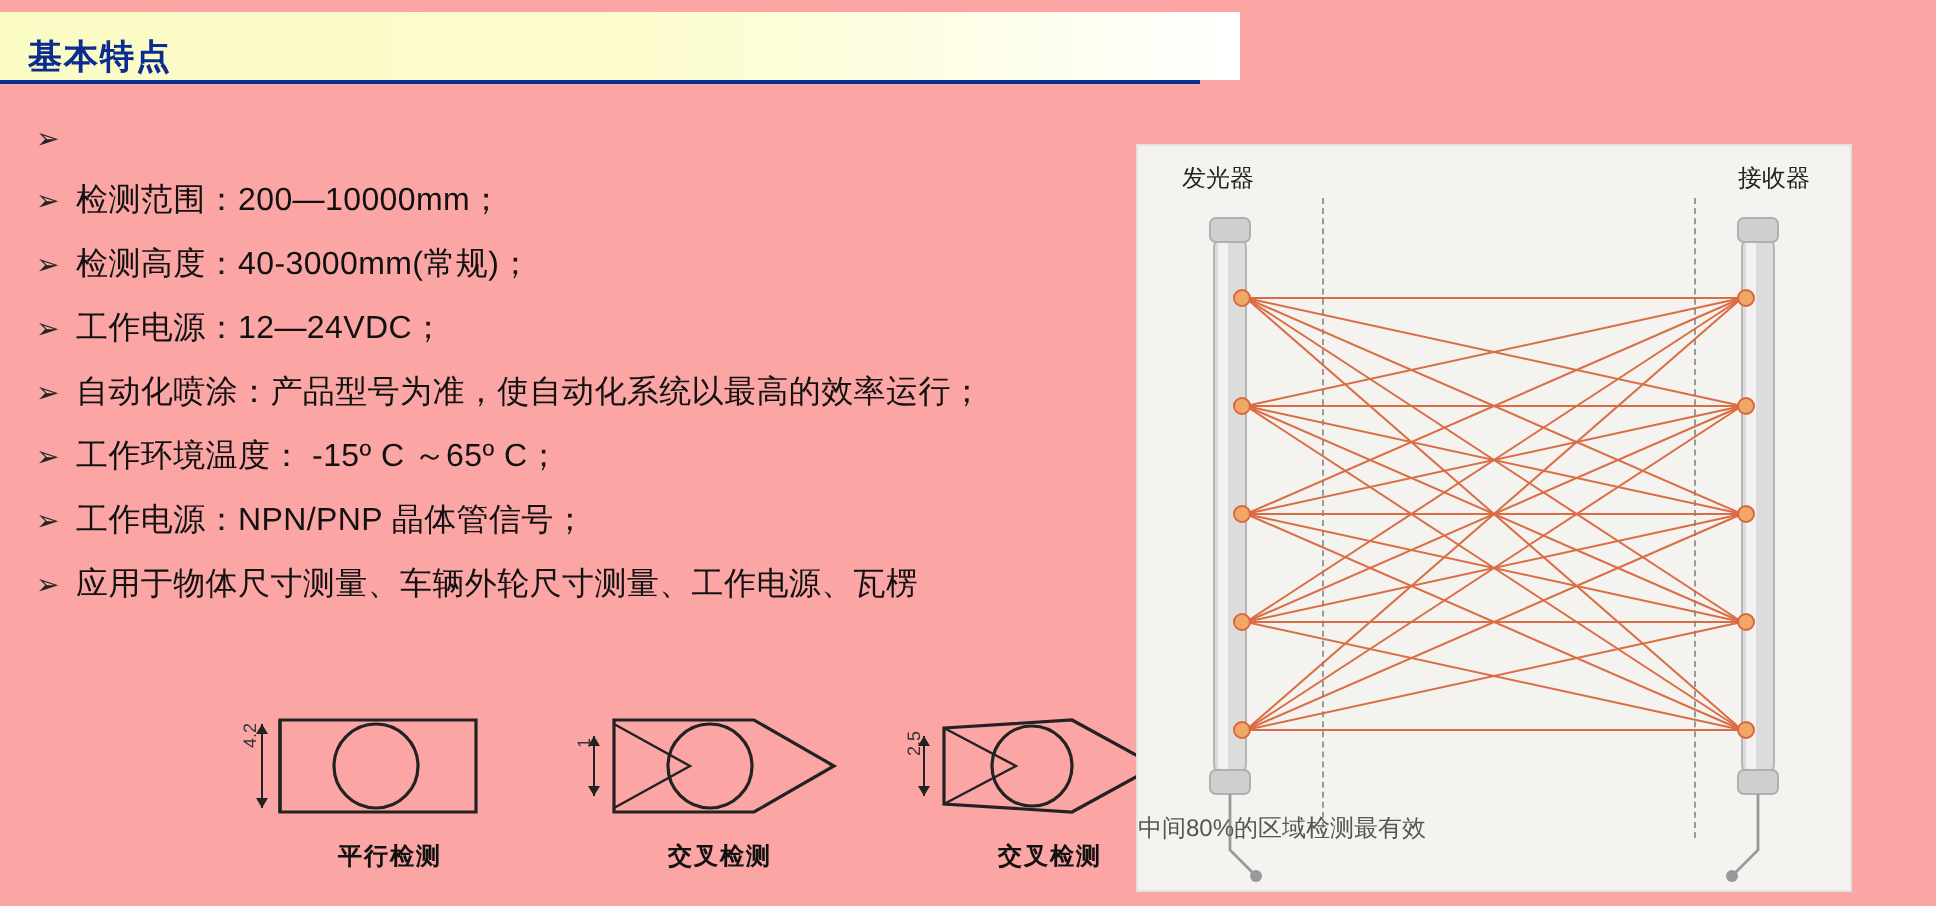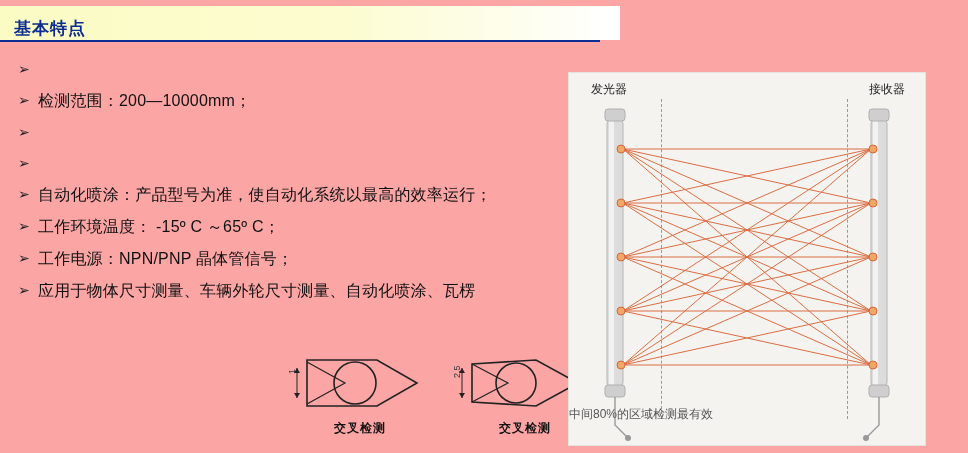--- a/index.html
+++ b/index.html
@@ -160,50 +160,64 @@
       <div class="bullet-mark">➢</div>
     </div>
 
     <div class="bullet-row">
       <div class="bullet-mark">➢</div>
       <div class="bullet-text">检测范围：200—10000mm；</div>
     </div>
 
     <div class="bullet-row">
       <div class="bullet-mark">➢</div>
-    </div>
-
-    <div class="bullet-row">
-      <div class="bullet-mark">➢</div>
+      <div class="bullet-text">检测高度：40-3000mm(常规)；</div>
+    </div>
+
+    <div class="bullet-row">
+      <div class="bullet-mark">➢</div>
+      <div class="bullet-text">工作电源：12—24VDC；</div>
     </div>
 
     <div class="bullet-row">
       <div class="bullet-mark">➢</div>
       <div class="bullet-text">自动化喷涂：产品型号为准，使自动化系统以最高的效率运行；</div>
     </div>
 
     <div class="bullet-row">
       <div class="bullet-mark">➢</div>
       <div class="bullet-text">工作环境温度：  -15º C ～65º C；</div>
     </div>
 
     <div class="bullet-row">
       <div class="bullet-mark">➢</div>
       <div class="bullet-text">工作电源：NPN/PNP 晶体管信号；</div>
     </div>
 
     <div class="bullet-row">
       <div class="bullet-mark">➢</div>
-      <div class="bullet-text" style="width:560px;">应用于物体尺寸测量、车辆外轮尺寸测量、自动化喷涂、瓦楞</div>
+      <div class="bullet-text" style="width:560px;">应用于物体尺寸测量、车辆外轮尺寸测量、工作电源、瓦楞</div>
     </div>
 
   </div>
 
   <div id="bottom-figs">
 
+    <div class="fig" style="left:0;">
+      <svg width="150" height="72" viewBox="0 0 150 72">
+        <path d="M20 12 L118 12 L118 58 L20 58 Z" fill="none" stroke="#222" stroke-width="1.6"></path>
+        <line x1="20" y1="12" x2="20" y2="58" stroke="#222" stroke-width="1.6"></line>
+        <circle cx="68" cy="35" r="21" fill="none" stroke="#222" stroke-width="1.6"></circle>
+        <line x1="11" y1="14" x2="11" y2="56" stroke="#222" stroke-width="1"></line>
+        <path d="M11 14 l-3 5 l6 0 z" fill="#222"></path>
+        <path d="M11 56 l-3 -5 l6 0 z" fill="#222"></path>
+      </svg>
+      <div class="fig-dim" style="left:0px; top:26px; transform:rotate(-90deg); transform-origin:left top;">4.2</div>
+      <div class="fig-caption">平行检测</div>
+    </div>
 
     <div class="fig" style="left:165px;">
       <svg width="150" height="72" viewBox="0 0 150 72">
         <path d="M22 12 L92 12 L132 35 L92 58 L22 58 Z" fill="none" stroke="#222" stroke-width="1.6"></path>
         <circle cx="70" cy="35" r="21" fill="none" stroke="#222" stroke-width="1.6"></circle>
         <path d="M22 14 L60 35 L22 56" fill="none" stroke="#222" stroke-width="1.2"></path>
         <line x1="12" y1="20" x2="12" y2="50" stroke="#222" stroke-width="1"></line>
         <path d="M12 20 l-3 5 l6 0 z" fill="#222"></path>
         <path d="M12 50 l-3 -5 l6 0 z" fill="#222"></path>
       </svg>

